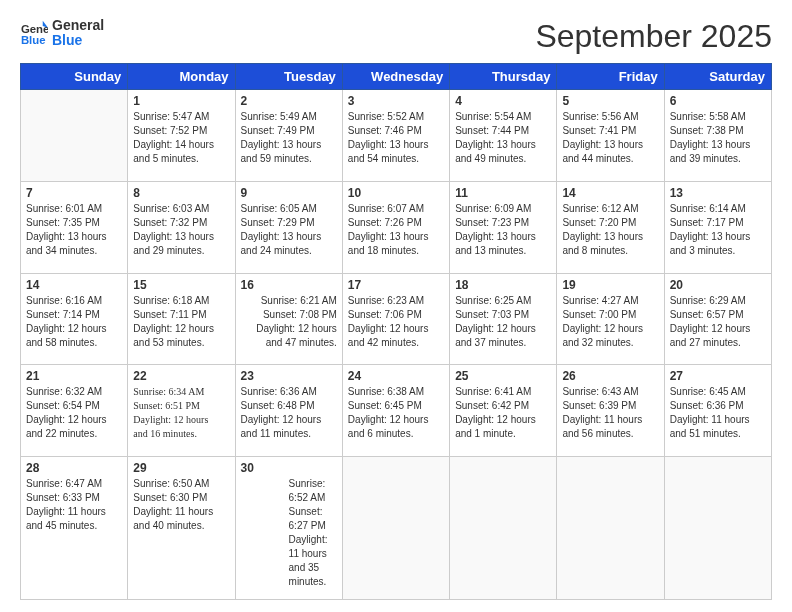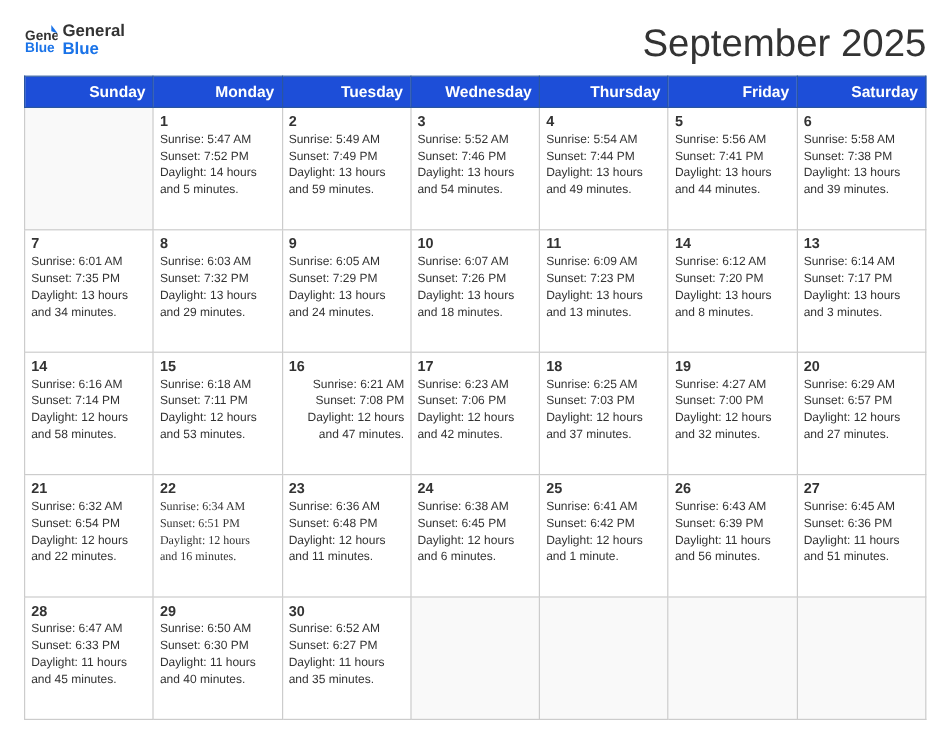--- a/index.html
+++ b/index.html
@@ -326,21 +326,21 @@
           </td>
           <td>
             <span class="day-number">29</span>
             <div class="day-info" style="white-space: pre-line;">Sunrise: 6:50 AM
 Sunset: 6:30 PM
 Daylight: 11 hours
 and 40 minutes.</div>
           </td>
           <td>
             <span class="day-number">30</span>
-            <div class="day-info" style="white-space: pre-line;">Sunrise: 6:52 AM
+            <div class="day-info" style="white-space: pre-line; margin-left: 48px;">Sunrise: 6:52 AM
 Sunset: 6:27 PM
 Daylight: 11 hours
 and 35 minutes.</div>
           </td>
           <td class="empty-cell"></td>
           <td class="empty-cell"></td>
           <td class="empty-cell"></td>
           <td class="empty-cell"></td>
         </tr>
       </tbody>

